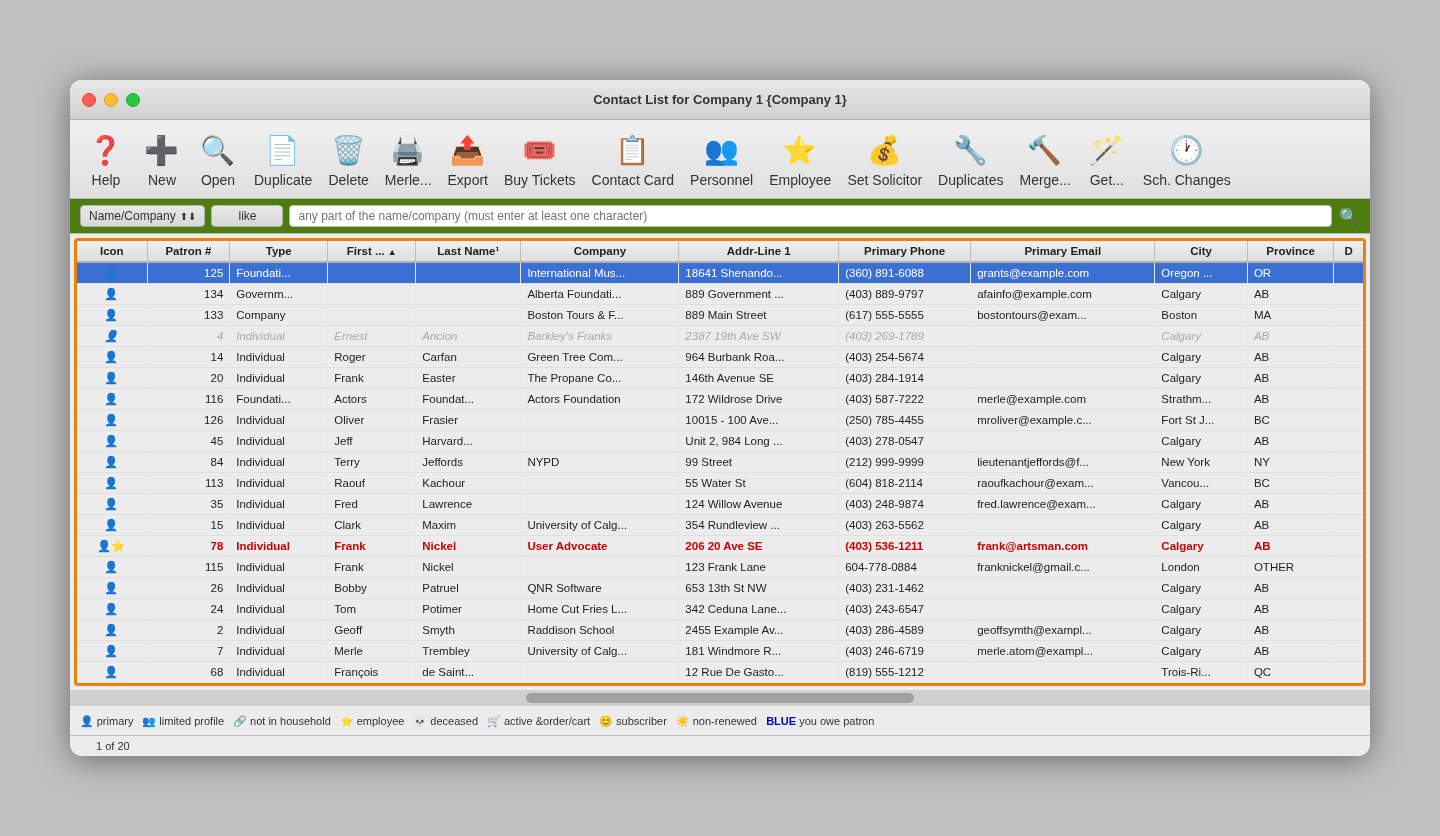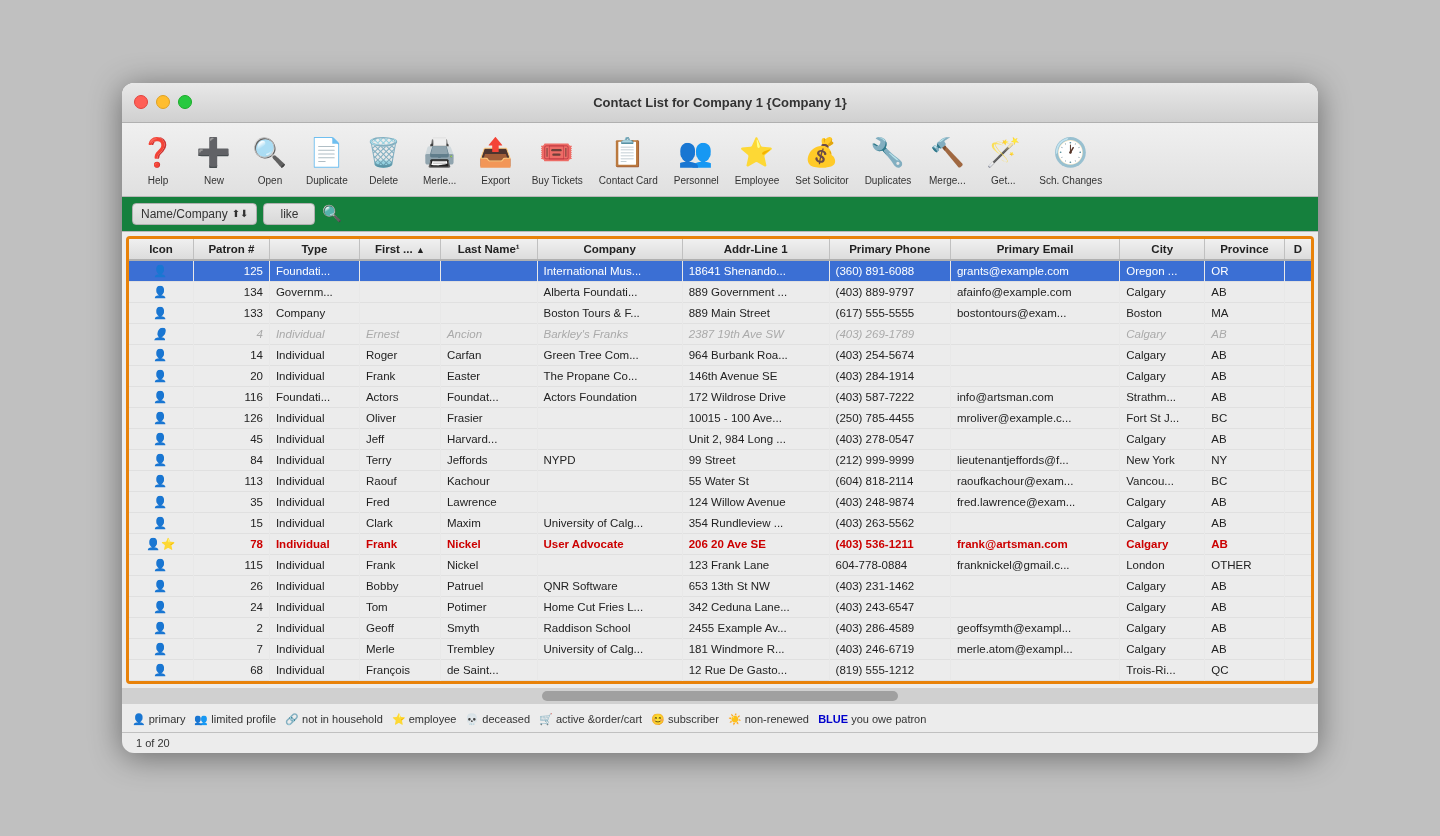--- a/index.html
+++ b/index.html
@@ -6,21 +6,21 @@
     body {
       background: #c0c0c0;
       font-family: -apple-system, 'Helvetica Neue', Arial, sans-serif;
       font-size: 12px;
       display: flex;
       justify-content: center;
       align-items: center;
       min-height: 100vh;
     }
     .window {
-      width: 1196px;
+      width: 1300px;
       background: #ececec;
       border-radius: 12px;
       box-shadow: 0 4px 32px rgba(0,0,0,0.45), inset 0 1px 0 rgba(255,255,255,0.7);
       overflow: hidden;
     }
     .titlebar {
       background: linear-gradient(to bottom, #e8e8e8, #d0d0d0);
       height: 40px;
       display: flex;
       align-items: center;
@@ -69,27 +69,27 @@
     }
     .tool-icon {
       width: 40px;
       height: 40px;
       display: flex;
       align-items: center;
       justify-content: center;
       font-size: 28px;
     }
     .tool-label {
-      font-size: 10px;
+      font-size: 14px;
       color: #333;
       margin-top: 2px;
       white-space: nowrap;
     }
     .search-bar {
-      background: #15803d;
+      background: #4d7c0f;
       padding: 6px 10px;
       display: flex;
       align-items: center;
       gap: 6px;
       border-bottom: 1px solid #b8b8b8;
     }
     .search-field-label {
       background: linear-gradient(to bottom, #e8e8e8, #d8d8d8);
       border: 1px solid #b0b0b0;
       border-radius: 4px;
@@ -97,21 +97,21 @@
       font-size: 12px;
       color: #333;
       display: flex;
       align-items: center;
       gap: 4px;
     }
     .search-operator {
       background: linear-gradient(to bottom, #e8e8e8, #d8d8d8);
       border: 1px solid #b0b0b0;
       border-radius: 4px;
-      padding: 3px 16px;
+      padding: 3px 26px;
       font-size: 12px;
       color: #333;
     }
     .search-input {
       flex: 1;
       border: 1px solid #b8b8b8;
       border-radius: 4px;
       padding: 3px 8px;
       font-size: 12px;
       color: #888;
@@ -177,21 +177,21 @@
     }
     .legend {
       padding: 6px 20px 4px 10px;
       font-size: 11px;
       color: #333;
       line-height: 1.7;
     }
     .legend .blue { color: #0000cc; font-weight: bold; }
     .legend .red { color: #cc0000; }
     .status-bar {
-      padding: 4px 14px;
+      padding: 4px 26px;
       font-size: 11px;
       color: #333;
       border-top: 1px solid #c0c0c0;
     }
     .sort-arrow { font-size: 9px; }
   </style>
 </head>
 <body>
 
 <div class="window">
@@ -272,20 +272,21 @@
       <div class="tool-label">Sch. Changes</div>
     </div>
     </div>
 
   <div class="search-bar">
     <div class="search-field-label">
       <span>Name/Company</span>
       <span style="font-size:10px;">⬆⬇</span>
     </div>
     <div class="search-operator">like</div>
+    <input class="search-input" type="text" placeholder="any part of the name/company (must enter at least one character)" style="">
     <div class="search-go">🔍</div>
   </div>
 
   <div class="table-wrapper">
     <table>
       <thead>
         <tr>
           <th>Icon</th>
           <th>Patron #</th>
           <th>Type</th>
@@ -387,21 +388,21 @@
           </tr>
           <tr>
             <td class="icon-cell">👤</td>
             <td class="patron-num">116</td>
             <td>Foundati...</td>
             <td>Actors</td>
             <td>Foundat...</td>
             <td>Actors Foundation</td>
             <td>172 Wildrose Drive</td>
             <td>(403) 587-7222</td>
-            <td>info@artsman.com</td>
+            <td>merle@example.com</td>
             <td>Strathm...</td>
             <td>AB</td>
             <td></td>
           </tr>
           <tr>
             <td class="icon-cell">👤</td>
             <td class="patron-num">126</td>
             <td>Individual</td>
             <td>Oliver</td>
             <td>Frasier</td>

